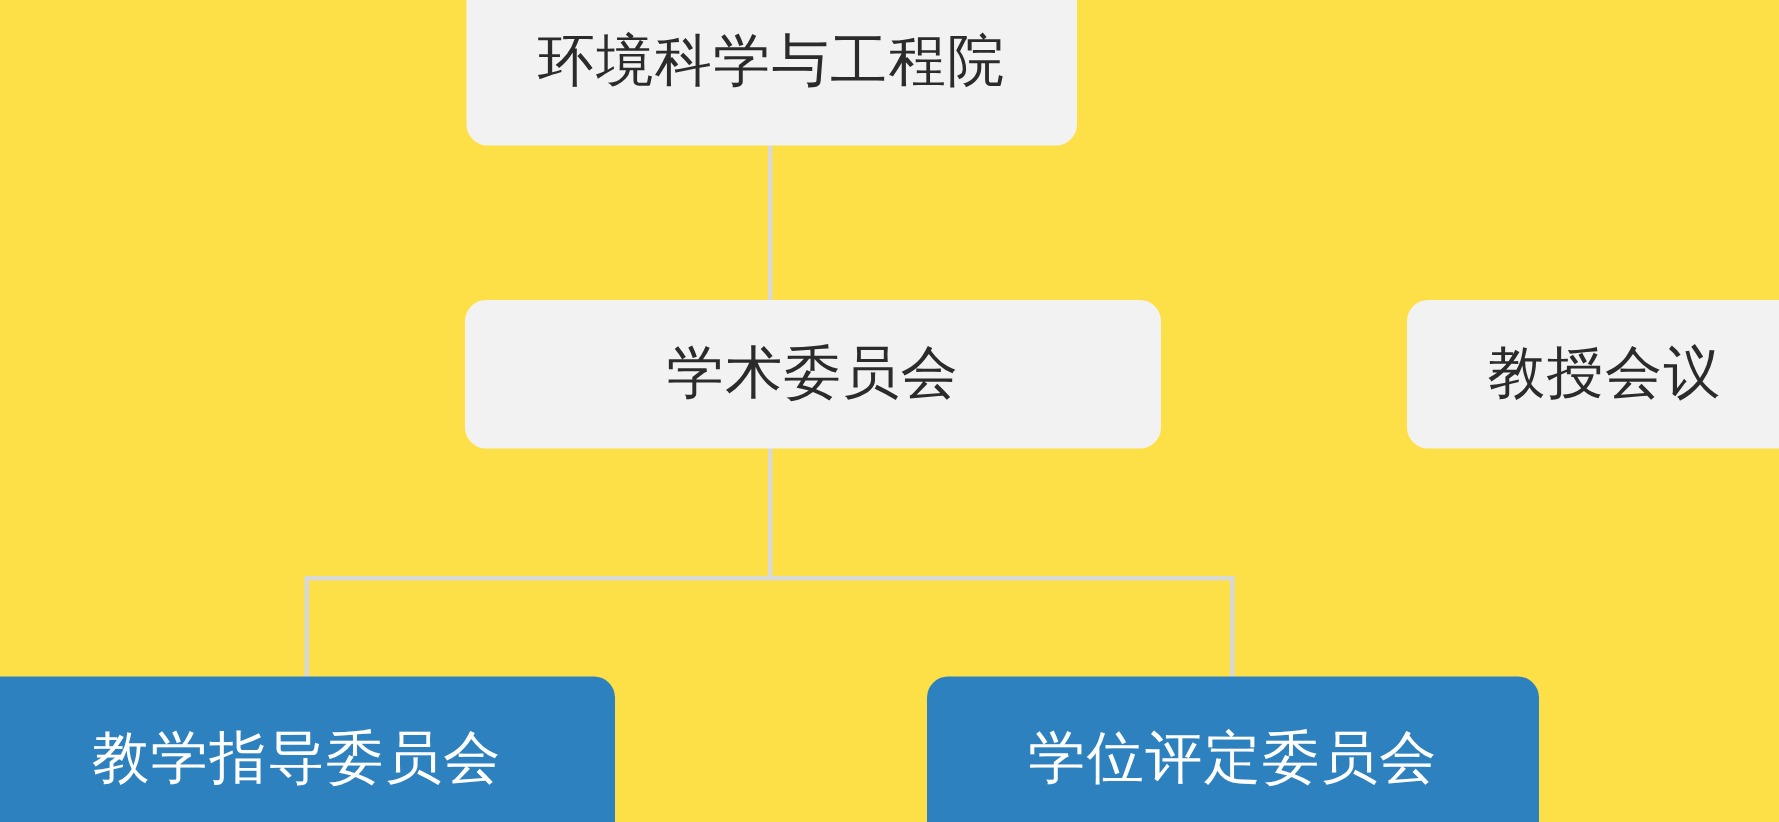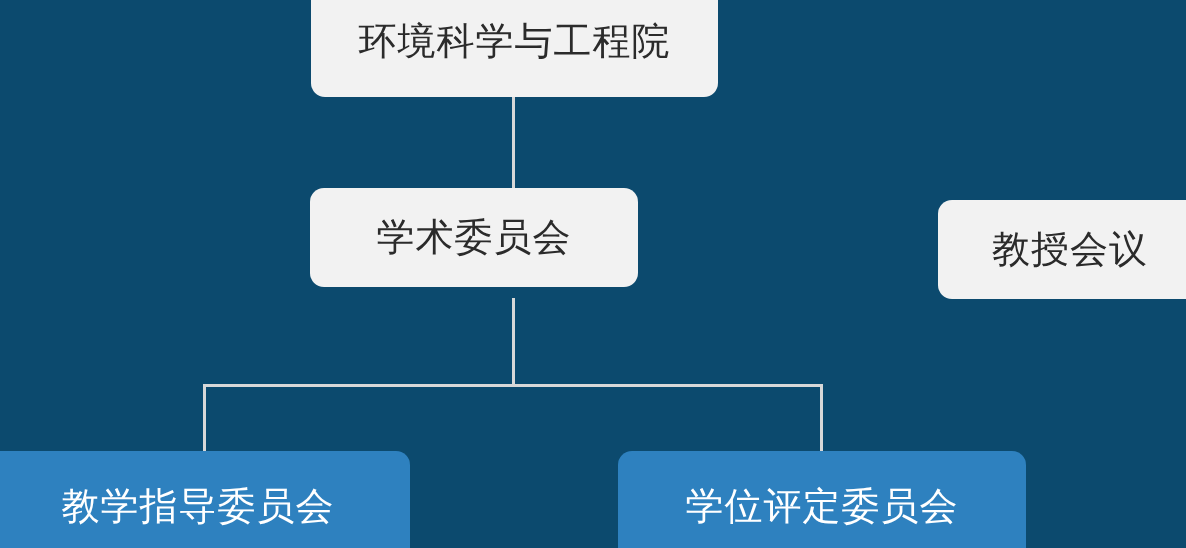--- a/index.html
+++ b/index.html
@@ -7,21 +7,21 @@
     padding: 0;
     background: #000000;
   }
   body {
     font-family: "Liberation Sans", "DejaVu Sans", sans-serif;
   }
   #org-chart {
     position: relative;
     width: 1186px;
     height: 548px;
-    background: #0c4a6e;
+    background: #fde047;
     overflow: hidden;
   }
 
   
   .connector-v,
   .connector-h {
     position: absolute;
     background: #d8d8d8;
   }
   .connector-v { width: 3px; }
@@ -47,21 +47,21 @@
   }
   .node.level-blue {
     background: #2e81bf;
     color: #ffffff;
     font-size: 38px;
     letter-spacing: 1px;
   }
 
   
   #node-college       { left: 311px; top: -14px;  width: 407px; height: 111px; border-radius: 0 0 14px 14px; }
-  #node-academic      { left: 310px; top: 188px;  width: 328px; height: 99px; }
+  #node-academic      { left: 310px; top: 200px;  width: 464px; height: 99px; }
   #node-professor     { left: 938px; top: 200px;  width: 264px; height: 99px; }
   #node-teaching      { left: -14px; top: 451px;  width: 424px; height: 111px; border-radius: 14px 14px 0 0; }
   #node-degree        { left: 618px; top: 451px;  width: 408px; height: 111px; border-radius: 14px 14px 0 0; }
 
   
   #line-college-academic { left: 512px; top: 97px;  height: 104px; }
   #line-academic-bus     { left: 512px; top: 298px; height: 88px; }
   #line-bus-horizontal   { left: 203px; top: 384px; width: 620px; }
   #line-bus-left         { left: 203px; top: 384px; height: 68px; }
   #line-bus-right        { left: 820px; top: 384px; height: 68px; }

